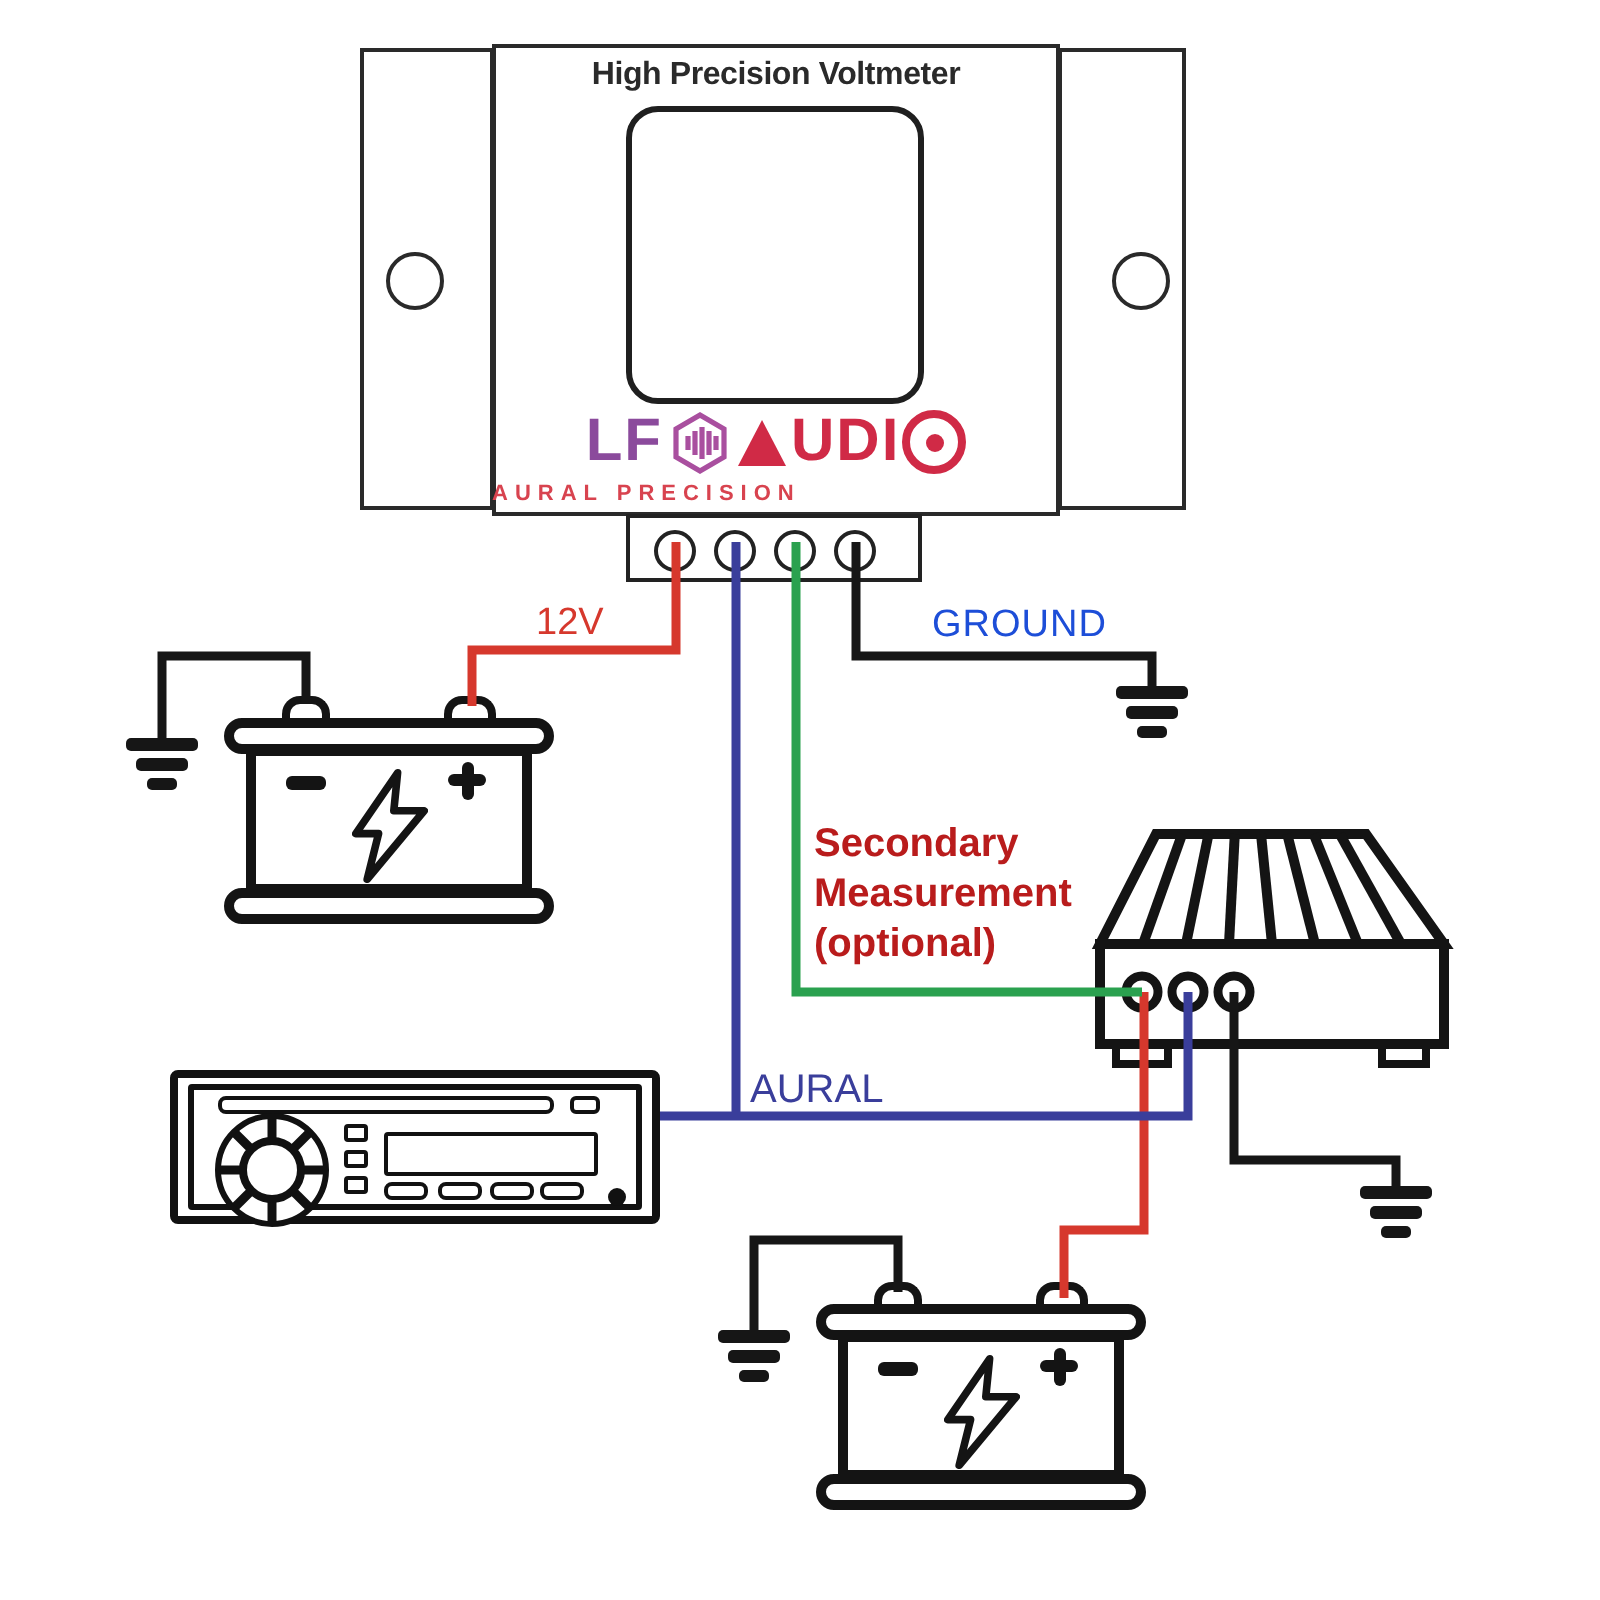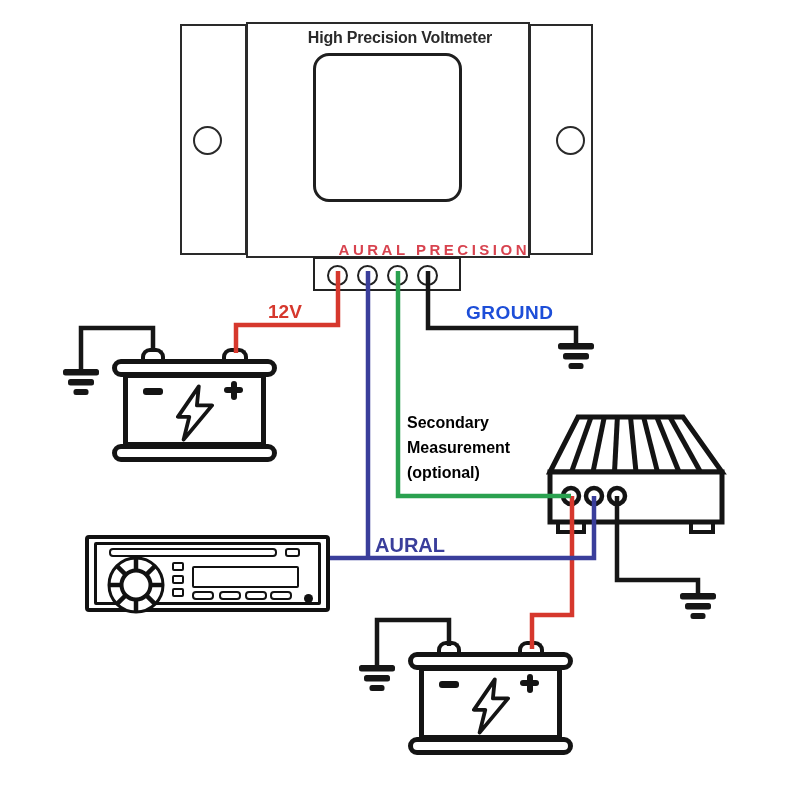--- a/index.html
+++ b/index.html
@@ -17,27 +17,27 @@
   
   .logo-row{display:flex;align-items:center;justify-content:center;gap:5px;}
   .logo-lf{font-size:30px;font-weight:800;color:#8b4a9c;letter-spacing:1px;line-height:1;}
   .logo-audio{display:flex;align-items:center;gap:1px;color:#d02a46;}
   .logo-tri{width:0;height:0;border-left:12px solid transparent;border-right:12px solid transparent;
             border-bottom:23px solid #d02a46;margin-right:1px;}
   .logo-letters{font-size:30px;font-weight:800;letter-spacing:1px;line-height:1;}
   .logo-bull{width:24px;height:24px;border:4.5px solid #d02a46;border-radius:50%;
              display:flex;align-items:center;justify-content:center;}
   .logo-bull::after{content:"";width:9px;height:9px;border-radius:50%;background:#d02a46;}
-  .logo-tagline{font-size:15px;font-weight:700;color:#d8434f;letter-spacing:3.5px;text-align:right;}
-  
-  .lbl{font-weight:700;white-space:pre-line;}
+  .logo-tagline{font-size:11px;font-weight:700;color:#d8434f;letter-spacing:3.5px;text-align:left;}
+  
+  .lbl{font-weight:400;white-space:pre-line;}
   .lbl-12v{font-size:19px;color:#d6382d;}
   .lbl-ground{font-size:19px;color:#1d4ed8;letter-spacing:0.5px;}
   .lbl-remote{font-size:20px;color:#3a3e9b;}
-  .lbl-secondary{font-size:16px;font-weight:700;color:#000000;line-height:25px;}
+  .lbl-secondary{font-size:20px;font-weight:700;color:#b91c1c;line-height:25px;}
   
   .bat{width:165px;height:115px;}
   .bat > div{position:absolute;box-sizing:border-box;}
   .bat-term{top:0;height:16px;border:4.5px solid #141414;border-bottom:none;
             border-radius:9px 9px 0 0;background:#fff;}
   .bat-body{top:25px;left:11px;width:143px;height:74px;border:5px solid #141414;background:#fff;}
   .bat-cap{left:0;width:165px;height:18px;border:5px solid #141414;border-radius:9px;background:#fff;}
   .bat-minus{left:31px;top:40px;width:20px;height:7px;border-radius:3px;background:#141414;}
   .bat-plus-h{left:112px;top:39px;width:19px;height:6px;border-radius:3px;background:#141414;}
   .bat-plus-v{left:118.5px;top:32.5px;width:6px;height:19px;border-radius:3px;background:#141414;}
@@ -56,23 +56,39 @@
 </head>
 <body>
 
 <div id="canvas">
 
   <div class="abs vm-flange" style="left:180px;top:24px;width:67px;height:231px;"></div>
   <div class="abs vm-flange" style="left:529px;top:24px;width:64px;height:231px;"></div>
   <div class="abs vm-body" style="left:246px;top:22px;width:284px;height:236px;"></div>
   <div class="abs vm-hole" style="left:193px;top:126px;width:29px;height:29px;"></div>
   <div class="abs vm-hole" style="left:556px;top:126px;width:29px;height:29px;"></div>
-  <div class="abs vm-title" style="left:258px;top:29px;width:284px;">High Precision Voltmeter</div>
+  <div class="abs vm-title" style="left:246px;top:29px;width:284px;">High Precision Voltmeter</div>
   <div class="abs vm-screen" style="left:313px;top:53px;width:149px;height:149px;"></div>
 
+  <div class="abs logo-row" style="left:246px;top:203px;width:284px;height:36px;">
+    <span class="logo-lf">LF</span>
+    <svg width="28" height="31" viewBox="0 0 28 31">
+      <polygon points="14,1.5 26,8.5 26,22.5 14,29.5 2,22.5 2,8.5" fill="none" stroke="#a94f9f" stroke-width="2.6"></polygon>
+      <line x1="8" y1="12" x2="8" y2="19" stroke="#a94f9f" stroke-width="2.6"></line>
+      <line x1="11.5" y1="9.5" x2="11.5" y2="21.5" stroke="#a94f9f" stroke-width="2.6"></line>
+      <line x1="15" y1="7.5" x2="15" y2="23.5" stroke="#a94f9f" stroke-width="2.6"></line>
+      <line x1="18.5" y1="9.5" x2="18.5" y2="21.5" stroke="#a94f9f" stroke-width="2.6"></line>
+      <line x1="22" y1="12" x2="22" y2="19" stroke="#a94f9f" stroke-width="2.6"></line>
+    </svg>
+    <span class="logo-audio">
+      <span class="logo-tri"></span>
+      <span class="logo-letters">UDI</span>
+      <span class="logo-bull"></span>
+    </span>
+  </div>
   <div class="abs logo-tagline" style="left:246px;top:241px;width:284px;">AURAL PRECISION</div>
 
   <div class="abs vm-block" style="left:313px;top:257px;width:148px;height:34px;"></div>
   <div class="abs vm-term" style="left:327px;top:265px;"></div>
   <div class="abs vm-term" style="left:357px;top:265px;"></div>
   <div class="abs vm-term" style="left:387px;top:265px;"></div>
   <div class="abs vm-term" style="left:417px;top:265px;"></div>
 
   <div class="abs bat" style="left:112px;top:348px;">
     <div class="bat-term" style="left:29px;width:24px;"></div>

